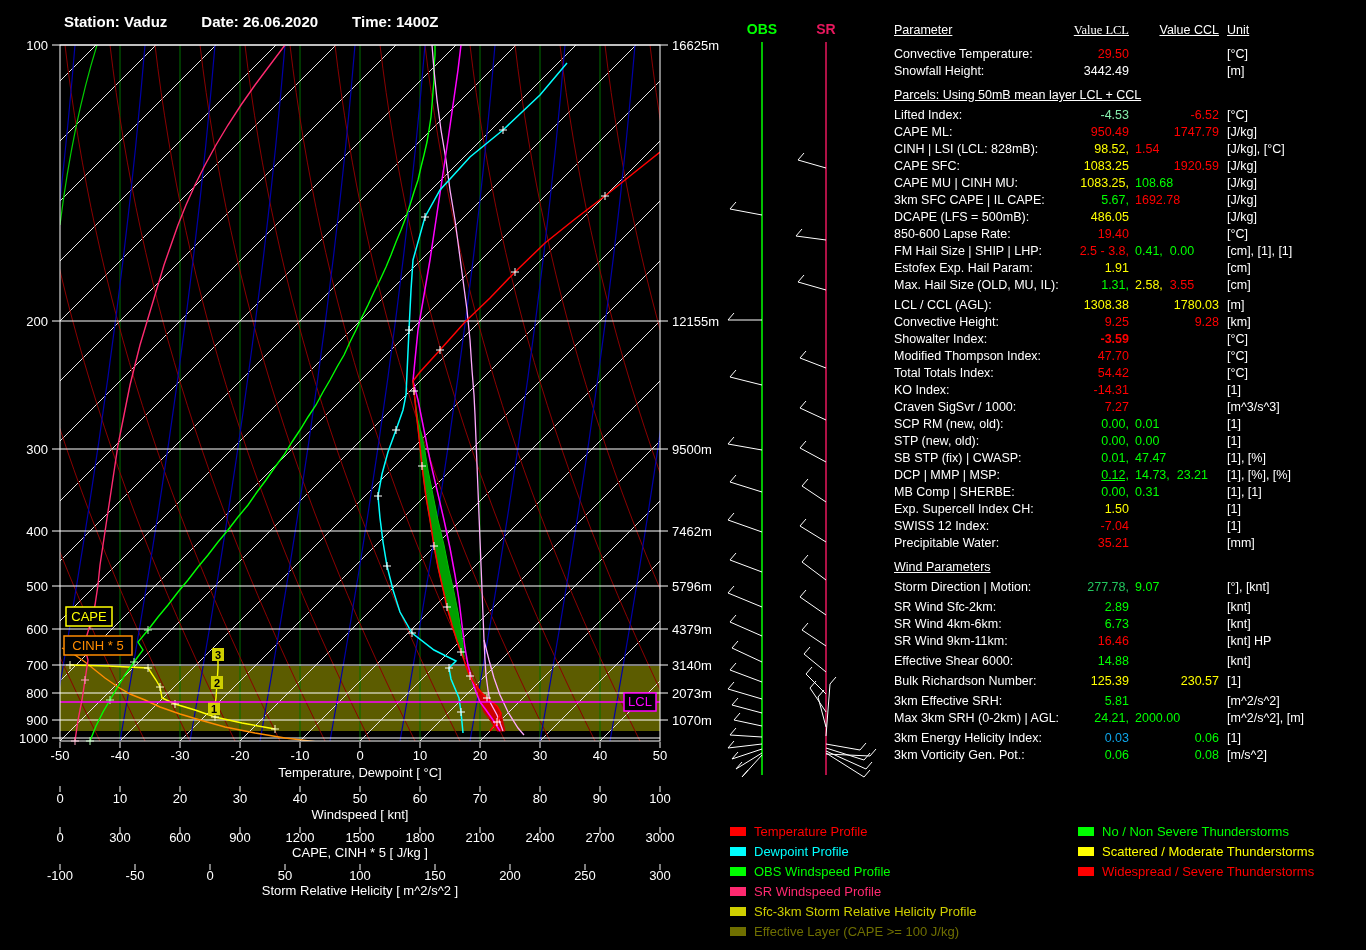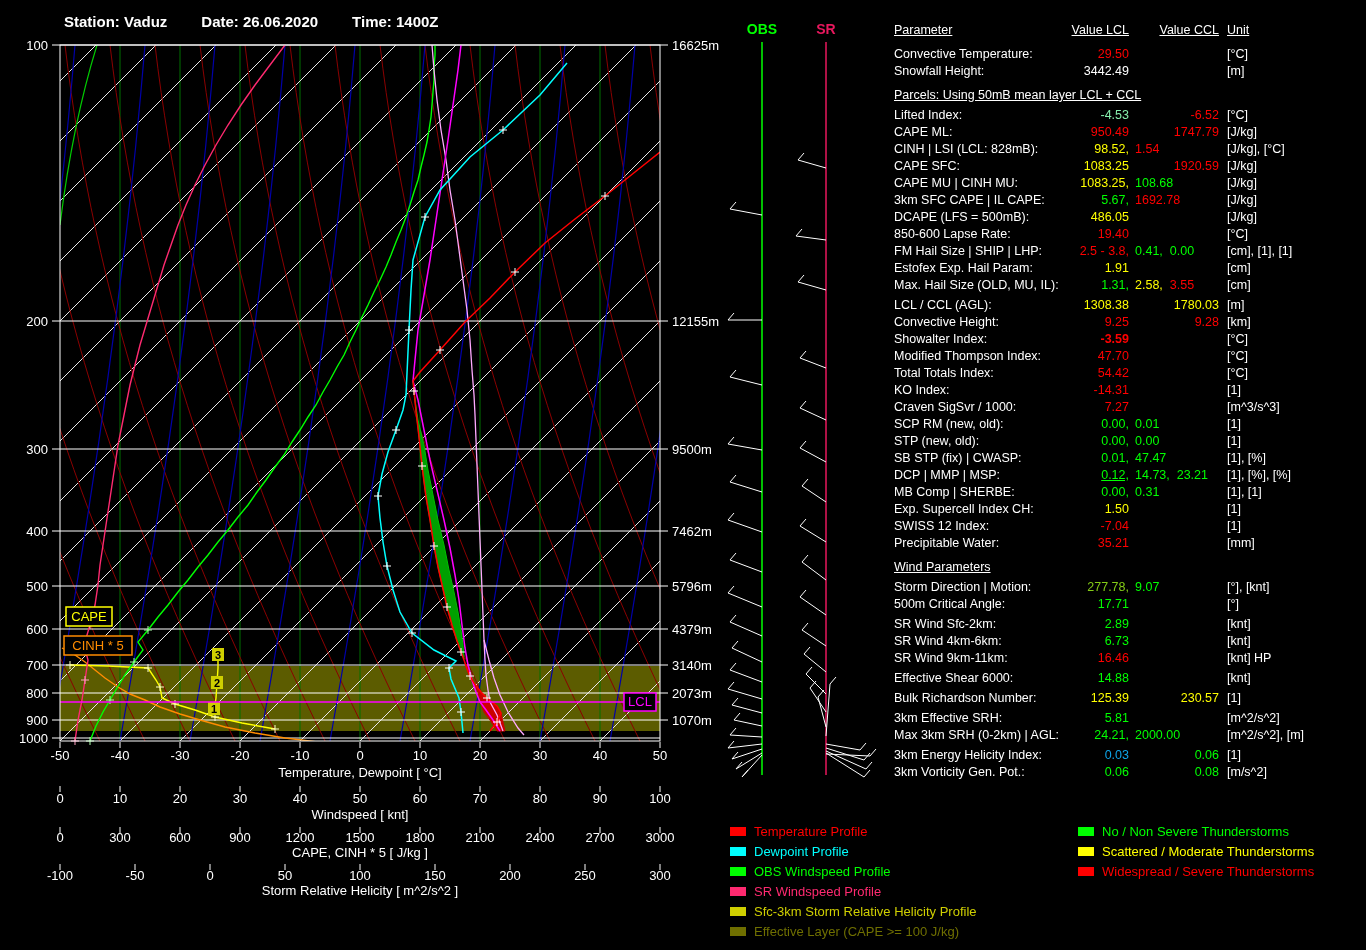--- a/index.html
+++ b/index.html
@@ -404,21 +404,21 @@
       <line x1="826" y1="751" x2="866" y2="769" stroke="#ffffff" stroke-width="1"></line>
       <line x1="866" y1="769" x2="872" y2="762" stroke="#ffffff" stroke-width="1"></line>
       <line x1="826" y1="753" x2="864" y2="777" stroke="#ffffff" stroke-width="1"></line>
       <line x1="864" y1="777" x2="870" y2="770" stroke="#ffffff" stroke-width="1"></line>
       <line x1="826" y1="754" x2="870" y2="756" stroke="#ffffff" stroke-width="1"></line>
       <line x1="870" y1="756" x2="876" y2="749" stroke="#ffffff" stroke-width="1"></line>
     </svg>
   <div id="ptable">
       <div class="thead">
         <span style="left: 0px;">Parameter</span>
-        <span style="left: 128px; width: 107px; text-align: right;">Value LCL</span>
+        <span style="left: 128px; width: 107px; text-align: right; font-family: Liberation Serif, serif;">Value LCL</span>
         <span style="left: 246px; width: 79px; text-align: right;">Value CCL</span>
         <span style="left: 333px;">Unit</span>
       </div>
       <div class="prow"><span class="lbl">Convective Temperature:</span><span class="v1"><span style="color: rgb(255, 0, 0);">29.50</span></span><span class="unit">[°C]</span></div>
       <div class="prow"><span class="lbl">Snowfall Height:</span><span class="v1"><span style="color: rgb(255, 255, 255);">3442.49</span></span><span class="unit">[m]</span></div>
       <div class="sect">Parcels: Using 50mB mean layer LCL + CCL</div>
       <div class="prow"><span class="lbl">Lifted Index:</span><span class="v1"><span style="color: #86efac;">-4.53</span></span><span class="v3"><span style="color: rgb(255, 0, 0);">-6.52</span></span><span class="unit">[°C]</span></div>
       <div class="prow"><span class="lbl">CAPE ML:</span><span class="v1"><span style="color: rgb(255, 0, 0);">950.49</span></span><span class="v3"><span style="color: rgb(255, 0, 0);">1747.79</span></span><span class="unit">[J/kg]</span></div>
       <div class="prow"><span class="lbl">CINH | LSI (LCL: 828mB):</span><span class="v1"><span style="color: rgb(255, 255, 0);">98.52,</span></span><span class="v2"><span style="color: rgb(255, 0, 0);">1.54</span></span><span class="unit">[J/kg], [°C]</span></div>
       <div class="prow"><span class="lbl">CAPE SFC:</span><span class="v1"><span style="color: rgb(255, 255, 0);">1083.25</span></span><span class="v3"><span style="color: rgb(255, 0, 0);">1920.59</span></span><span class="unit">[J/kg]</span></div>
@@ -438,22 +438,21 @@
       <div class="prow"><span class="lbl">Craven SigSvr / 1000:</span><span class="v1"><span style="color: rgb(255, 0, 0);">7.27</span></span><span class="unit">[m^3/s^3]</span></div>
       <div class="prow"><span class="lbl">SCP RM (new, old):</span><span class="v1"><span style="color: rgb(0, 255, 0);">0.00,</span></span><span class="v2"><span style="color: rgb(0, 255, 0);">0.01</span></span><span class="unit">[1]</span></div>
       <div class="prow"><span class="lbl">STP (new, old):</span><span class="v1"><span style="color: rgb(0, 255, 0);">0.00,</span></span><span class="v2"><span style="color: rgb(0, 255, 0);">0.00</span></span><span class="unit">[1]</span></div>
       <div class="prow"><span class="lbl">SB STP (fix) | CWASP:</span><span class="v1"><span style="color: rgb(0, 255, 0);">0.01,</span></span><span class="v2"><span style="color: rgb(0, 255, 0);">47.47</span></span><span class="unit">[1], [%]</span></div>
       <div class="prow"><span class="lbl">DCP | MMP | MSP:</span><span class="v1"><span style="color: rgb(0, 255, 0); text-decoration: underline;">0.12,</span></span><span class="v2"><span style="color: rgb(0, 255, 0);">14.73,</span><span style="color: rgb(0, 255, 0);">  23.21</span></span><span class="unit">[1], [%], [%]</span></div>
       <div class="prow"><span class="lbl">MB Comp | SHERBE:</span><span class="v1"><span style="color: rgb(0, 255, 0);">0.00,</span></span><span class="v2"><span style="color: rgb(0, 255, 0);">0.31</span></span><span class="unit">[1], [1]</span></div>
       <div class="prow"><span class="lbl">Exp. Supercell Index CH:</span><span class="v1"><span style="color: rgb(255, 255, 0);">1.50</span></span><span class="unit">[1]</span></div>
       <div class="prow"><span class="lbl">SWISS 12 Index:</span><span class="v1"><span style="color: rgb(255, 0, 0);">-7.04</span></span><span class="unit">[1]</span></div>
       <div class="prow"><span class="lbl">Precipitable Water:</span><span class="v1"><span style="color: rgb(255, 0, 0);">35.21</span></span><span class="unit">[mm]</span></div>
       <div class="sect">Wind Parameters</div>
-      <div class="prow"><span class="lbl">Storm Direction | Motion:</span><span class="v1"><span style="color: #84cc16;">277.78,</span></span><span class="v2"><span style="color: rgb(0, 255, 0);">9.07</span></span><span class="unit">[°], [knt]</span></div>
-      <div class="prow"><span class="lbl">500m Critical Angle:</span><span class="v1"><span style="color: rgb(0, 255, 0);">17.71</span></span><span class="unit">[°]</span></div>
+      <div class="prow"><span class="lbl">Storm Direction | Motion:</span><span class="v1"><span style="color: #22c55e;">277.78,</span></span><span class="v2"><span style="color: rgb(0, 255, 0);">9.07</span></span><span class="unit">[°], [knt]</span></div>
       <div class="prow gap"><span class="lbl">SR Wind Sfc-2km:</span><span class="v1"><span style="color: rgb(0, 255, 0);">2.89</span></span><span class="unit">[knt]</span></div>
       <div class="prow"><span class="lbl">SR Wind 4km-6km:</span><span class="v1"><span style="color: rgb(0, 255, 0);">6.73</span></span><span class="unit">[knt]</span></div>
       <div class="prow"><span class="lbl">SR Wind 9km-11km:</span><span class="v1"><span style="color: rgb(255, 0, 0);">16.46</span></span><span class="unit">[knt] HP</span></div>
       <div class="prow gap"><span class="lbl">Effective Shear 6000:</span><span class="v1"><span style="color: rgb(0, 255, 0);">14.88</span></span><span class="unit">[knt]</span></div>
       <div class="prow gap"><span class="lbl">Bulk Richardson Number:</span><span class="v1"><span style="color: rgb(255, 255, 0);">125.39</span></span><span class="v3"><span style="color: rgb(255, 255, 0);">230.57</span></span><span class="unit">[1]</span></div>
       <div class="prow gap"><span class="lbl">3km Effective SRH:</span><span class="v1"><span style="color: rgb(0, 255, 0);">5.81</span></span><span class="unit">[m^2/s^2]</span></div>
       <div class="prow"><span class="lbl">Max 3km SRH (0-2km) | AGL:</span><span class="v1"><span style="color: rgb(0, 255, 0);">24.21,</span></span><span class="v2"><span style="color: rgb(0, 255, 0);">2000.00</span></span><span class="unit">[m^2/s^2], [m]</span></div>
       <div class="prow gap"><span class="lbl">3km Energy Helicity Index:</span><span class="v1"><span style="color: #0ea5e9;">0.03</span></span><span class="v3"><span style="color: rgb(0, 255, 0);">0.06</span></span><span class="unit">[1]</span></div>
       <div class="prow"><span class="lbl">3km Vorticity Gen. Pot.:</span><span class="v1"><span style="color: rgb(0, 255, 0);">0.06</span></span><span class="v3"><span style="color: rgb(0, 255, 0);">0.08</span></span><span class="unit">[m/s^2]</span></div>
     </div>

